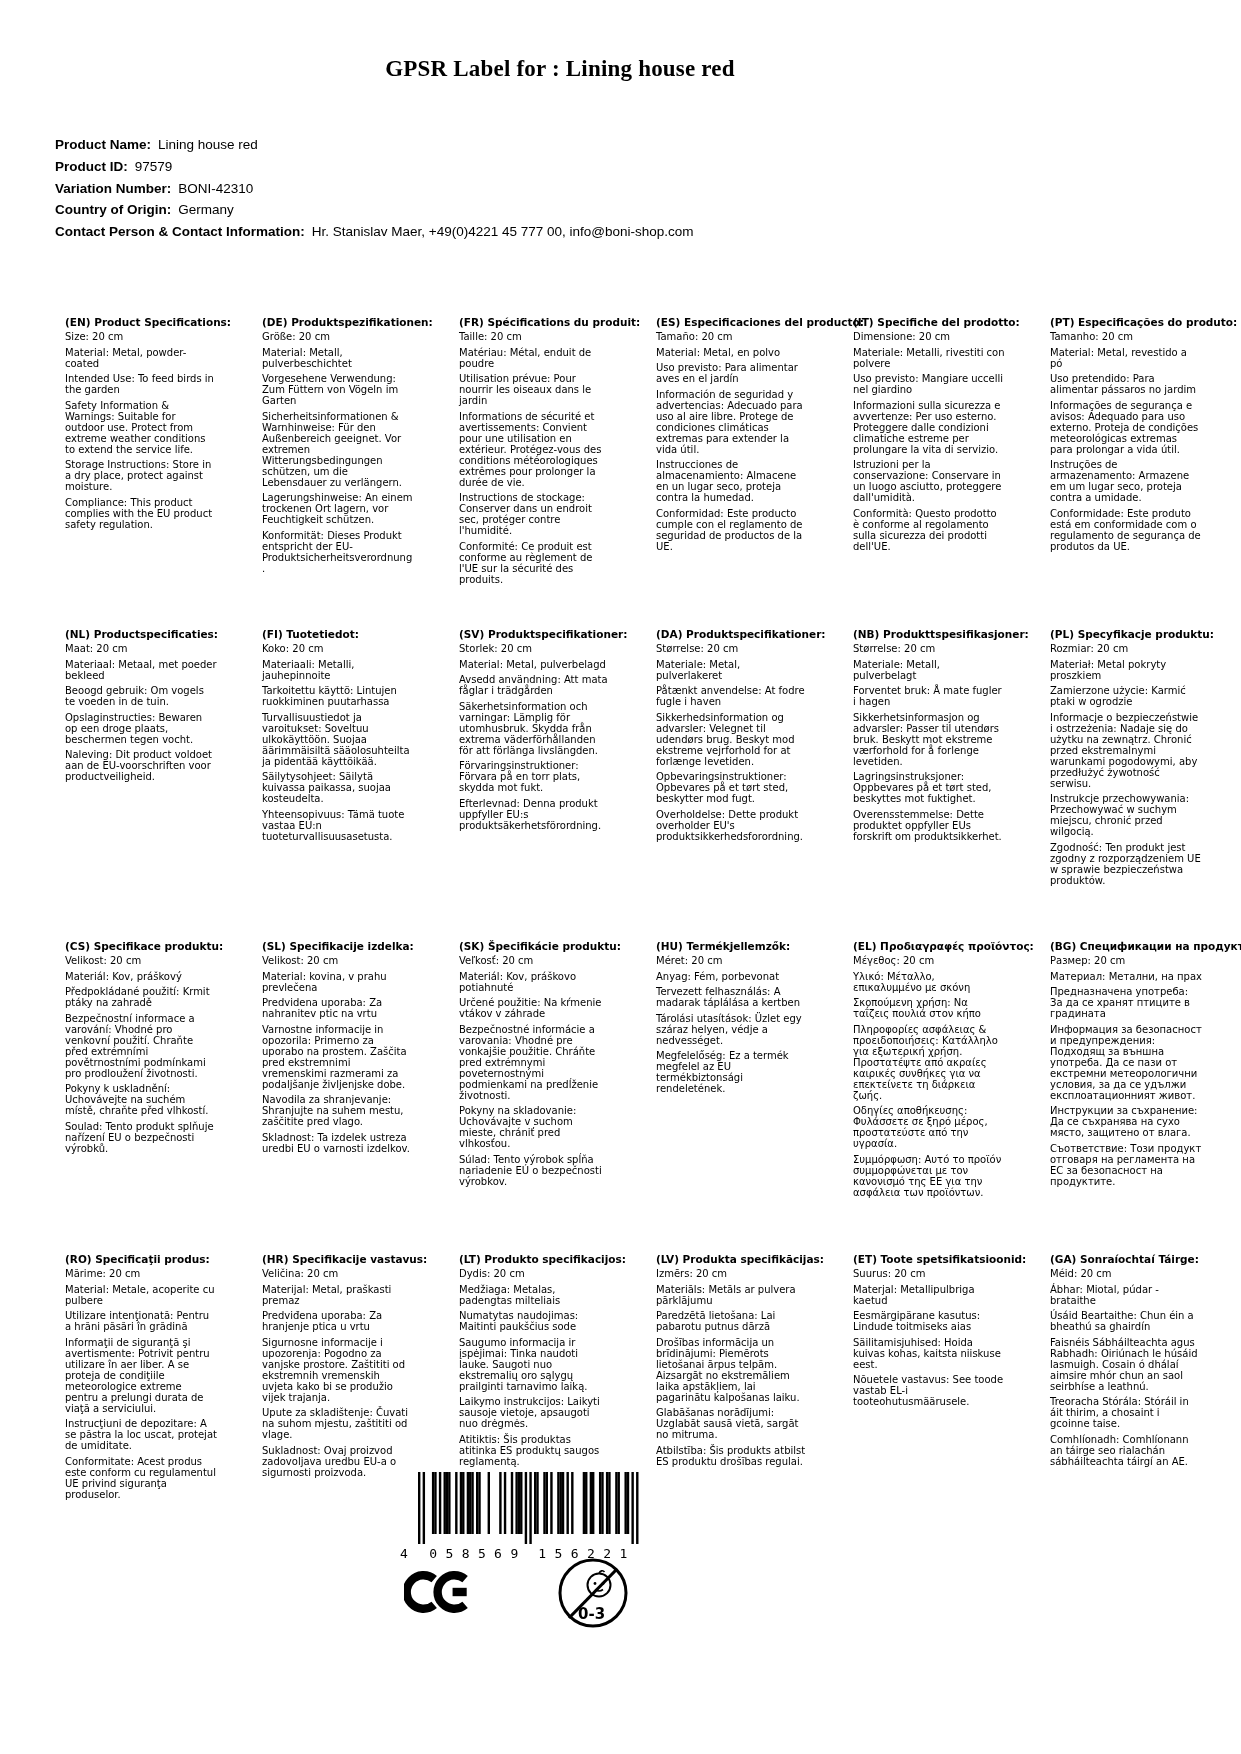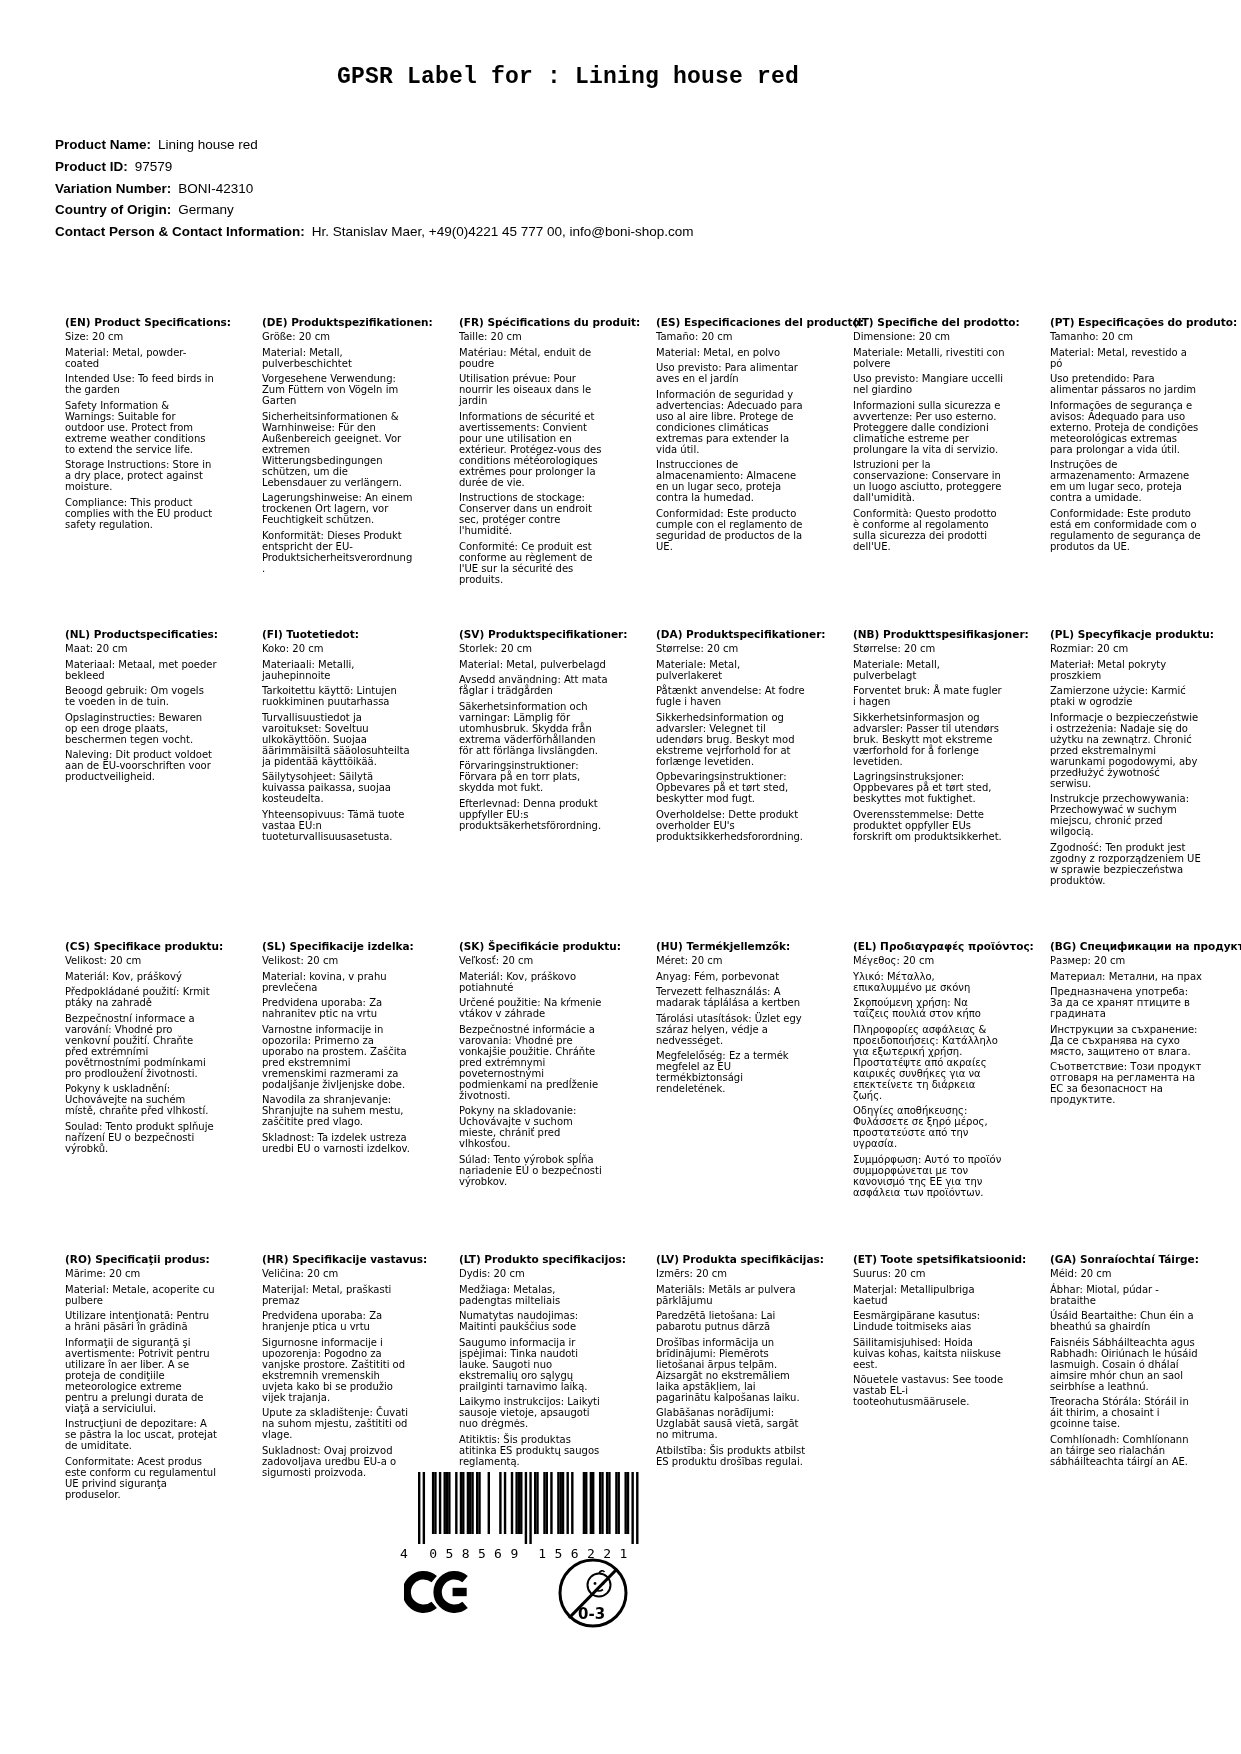--- a/index.html
+++ b/index.html
@@ -1,19 +1,19 @@
 <!DOCTYPE html>
 <html><head>
 <meta charset="utf-8">
 <style>
   html,body{margin:0;padding:0;background:#ffffff;}
   body{width:1241px;height:1754px;position:relative;color:#000;font-family:"DejaVu Sans",sans-serif;}
   .page{position:absolute;inset:0;background:#fff;}
-  .title{position:absolute;left:0;top:52px;width:1112px;margin:12px;text-align:center;
-         font-family:Liberation Mono, monospace;font-size:23px;font-weight:bold;letter-spacing:0.2px;}
+  .title{position:absolute;left:0;top:52px;width:1112px;margin:4px;text-align:center;
+         font-family:Liberation Serif, serif;font-size:23px;font-weight:bold;letter-spacing:0.2px;}
   #product-info{position:absolute;left:55px;top:134px;font-family:"Liberation Sans",sans-serif;
                 font-size:13.5px;line-height:21.8px;white-space:nowrap;}
   .info-label{font-weight:bold;text-align:center;}
   .info-value{margin-left:7px;}
   #spec-grid{position:absolute;left:65px;top:317px;display:grid;
              grid-template-columns:repeat(6,197px);grid-template-rows:312px 312px 313px auto;}
   .spec-block{width:152px;font-size:10px;line-height:11px;}
   .spec-heading{font-size:10.5px;font-weight:bold;white-space:nowrap;margin:0 0 3px 0;}
   .spec-par{margin:0 0 4.5px 0;overflow-wrap:break-word;}
   #barcode{position:absolute;left:392px;top:1470px;}
@@ -187,20 +187,21 @@
         <p class="spec-par">Σκοπούμενη χρήση: Να ταΐζεις πουλιά στον κήπο</p>
         <p class="spec-par">Πληροφορίες ασφάλειας &amp; προειδοποιήσεις: Κατάλληλο για εξωτερική χρήση. Προστατέψτε από ακραίες καιρικές συνθήκες για να επεκτείνετε τη διάρκεια ζωής.</p>
         <p class="spec-par">Οδηγίες αποθήκευσης: Φυλάσσετε σε ξηρό μέρος, προστατεύστε από την υγρασία.</p>
         <p class="spec-par">Συμμόρφωση: Αυτό το προϊόν συμμορφώνεται με τον κανονισμό της ΕΕ για την ασφάλεια των προϊόντων.</p>
       </div>
       <div class="spec-block">
         <div class="spec-heading">(BG) Спецификации на продукта:</div>
         <p class="spec-par">Размер: 20 cm</p>
         <p class="spec-par">Материал: Метални, на прах</p>
         <p class="spec-par">Предназначена употреба: За да се хранят птиците в градината</p>
+        <p class="spec-par">Информация за безопасност и предупреждения: Подходящ за външна употреба. Да се пази от екстремни метеорологични условия, за да се удължи експлоатационният живот.</p>
         <p class="spec-par">Инструкции за съхранение: Да се съхранява на сухо място, защитено от влага.</p>
         <p class="spec-par">Съответствие: Този продукт отговаря на регламента на ЕС за безопасност на продуктите.</p>
       </div>
       <div class="spec-block">
         <div class="spec-heading">(RO) Specificaţii produs:</div>
         <p class="spec-par">Mărime: 20 cm</p>
         <p class="spec-par">Material: Metale, acoperite cu pulbere</p>
         <p class="spec-par">Utilizare intenţionată: Pentru a hrăni păsări în grădină</p>
         <p class="spec-par">Informaţii de siguranţă şi avertismente: Potrivit pentru utilizare în aer liber. A se proteja de condiţiile meteorologice extreme pentru a prelungi durata de viaţă a serviciului.</p>
         <p class="spec-par">Instrucţiuni de depozitare: A se păstra la loc uscat, protejat de umiditate.</p>

